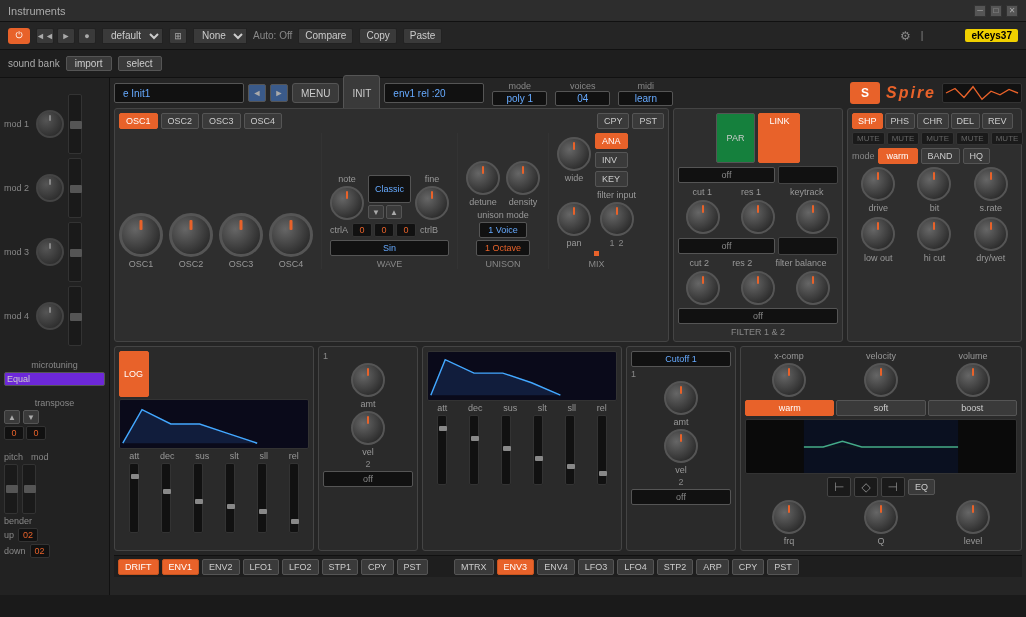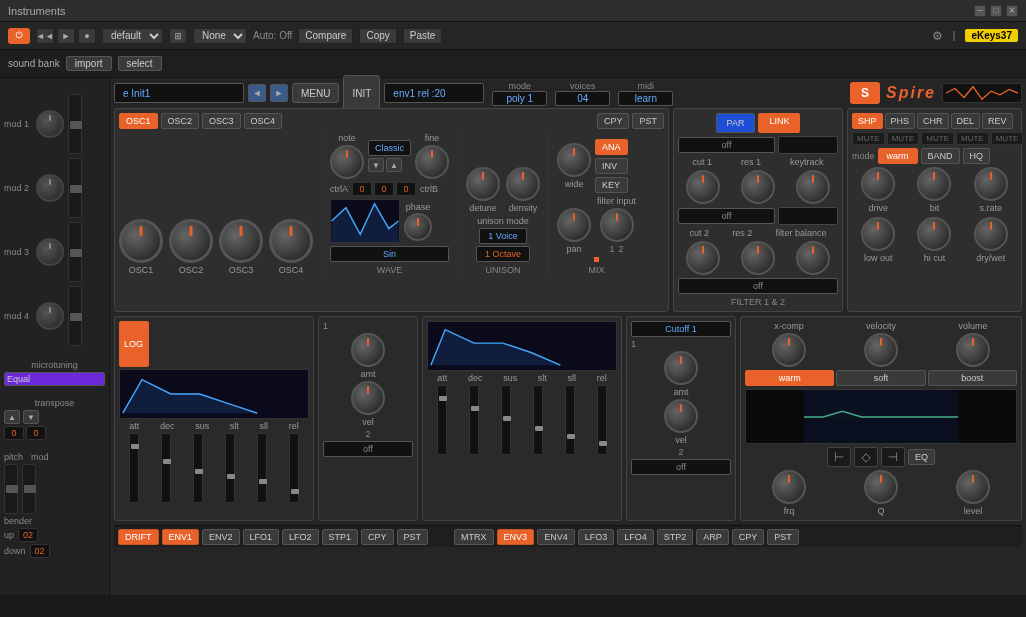--- a/index.html
+++ b/index.html
@@ -90,20 +90,21 @@
       cursor: pointer;
     }
     .gear-icon { color: #888; font-size: 12px; margin-left: auto; }
     .preset-name-badge {
       background: #f0d000;
       color: #000;
       font-size: 10px;
       font-weight: bold;
       padding: 1px 6px;
       border-radius: 2px;
+      margin-left: 32px;
     }
 
     
     .sound-bank-row {
       background: #1e1e1e;
       height: 28px;
       display: flex;
       align-items: center;
       gap: 6px;
       padding: 0 8px;
@@ -331,26 +332,26 @@
       font-size: 9px;
       padding: 2px 6px;
       cursor: pointer;
     }
     .side-btn.active {
       background: #e8622a;
       border-color: #e8622a;
       color: white;
     }
     .par-btn {
-      background: #1d4ed8;
-      border: 1px solid #555;
-      border-radius: 2px;
-      color: #ccc;
-      font-size: 9px;
-      padding: 4px 10px;
+      background: #15803d;
+      border: 1px solid #555;
+      border-radius: 2px;
+      color: #ccc;
+      font-size: 9px;
+      padding: 19px 10px;
       cursor: pointer;
     }
     .link-btn {
       background: #e8622a;
       border: 1px solid #e8622a;
       border-radius: 2px;
       color: white;
       font-size: 9px;
       padding: 2px 10px;
       cursor: pointer;
@@ -715,21 +716,21 @@
 
           <div style="width:1px;background:#333;align-self:stretch;margin:0 2px;"></div>
 
           <div style="display:flex;flex-direction:column;gap:3px;">
             <div style="display:flex;gap:4px;align-items:center;">
               <div style="display:flex;flex-direction:column;align-items:center;gap:2px;">
                 <span class="knob-label">note</span>
                 <div class="knob-medium"></div>
               </div>
               <div style="display:flex;flex-direction:column;gap:2px;">
-                <div style="background:#111;border:1px solid #555;color:#6af;font-size:9px;padding:2px 6px;border-radius:2px;text-align:center;cursor:pointer;">Classic</div>
+                <div style="background:#111;border:1px solid #555;color:#6af;font-size:9px;padding:8px 6px;border-radius:2px;text-align:center;cursor:pointer;">Classic</div>
                 <div style="display:flex;gap:2px;">
                   <div class="arrow-btn">▼</div>
                   <div class="arrow-btn">▲</div>
                 </div>
               </div>
               <div style="display:flex;flex-direction:column;align-items:center;gap:2px;">
                 <span class="knob-label">fine</span>
                 <div class="knob-medium"></div>
               </div>
             </div>
@@ -737,34 +738,20 @@
             <div style="display:flex;gap:4px;align-items:center;">
               <span class="knob-label">ctrlA</span>
               <div style="display:flex;gap:2px;">
                 <div class="num-box">0</div>
                 <div class="num-box">0</div>
                 <div class="num-box">0</div>
               </div>
               <span class="knob-label">ctrlB</span>
             </div>
 
-            <div style="display:flex;gap:4px;align-items:center;">
-              <div style="width:70px;height:44px;background:#0a0a1a;border:1px solid #333;border-radius:2px;overflow:hidden;">
-                <svg viewBox="0 0 70 44" style="width:100%;height:100%;">
-                  <polyline points="0,22 15,8 30,36 45,4 60,30 70,22" stroke="#4af" stroke-width="1.5" fill="none"></polyline>
-                  <polygon points="0,22 15,8 30,36 45,4 60,30 70,22 70,44 0,44" fill="rgba(60,140,255,0.15)"></polygon>
-                </svg>
-              </div>
-              <div style="display:flex;flex-direction:column;gap:2px;">
-                <div style="display:flex;flex-direction:column;align-items:center;gap:1px;">
-                  <span class="knob-label">phase</span>
-                  <div class="knob-medium" style="width:28px;height:28px;"></div>
-                </div>
-              </div>
-            </div>
             <div style="background:#111;border:1px solid #555;color:#6af;font-size:9px;padding:2px;border-radius:2px;text-align:center;cursor:pointer;">Sin</div>
             <span class="section-title">WAVE</span>
           </div>
 
           <div style="width:1px;background:#333;align-self:stretch;margin:0 2px;"></div>
 
           <div style="display:flex;flex-direction:column;gap:3px;">
             <div style="display:flex;gap:6px;">
               <div class="knob-group">
                 <div class="knob-medium"></div>

